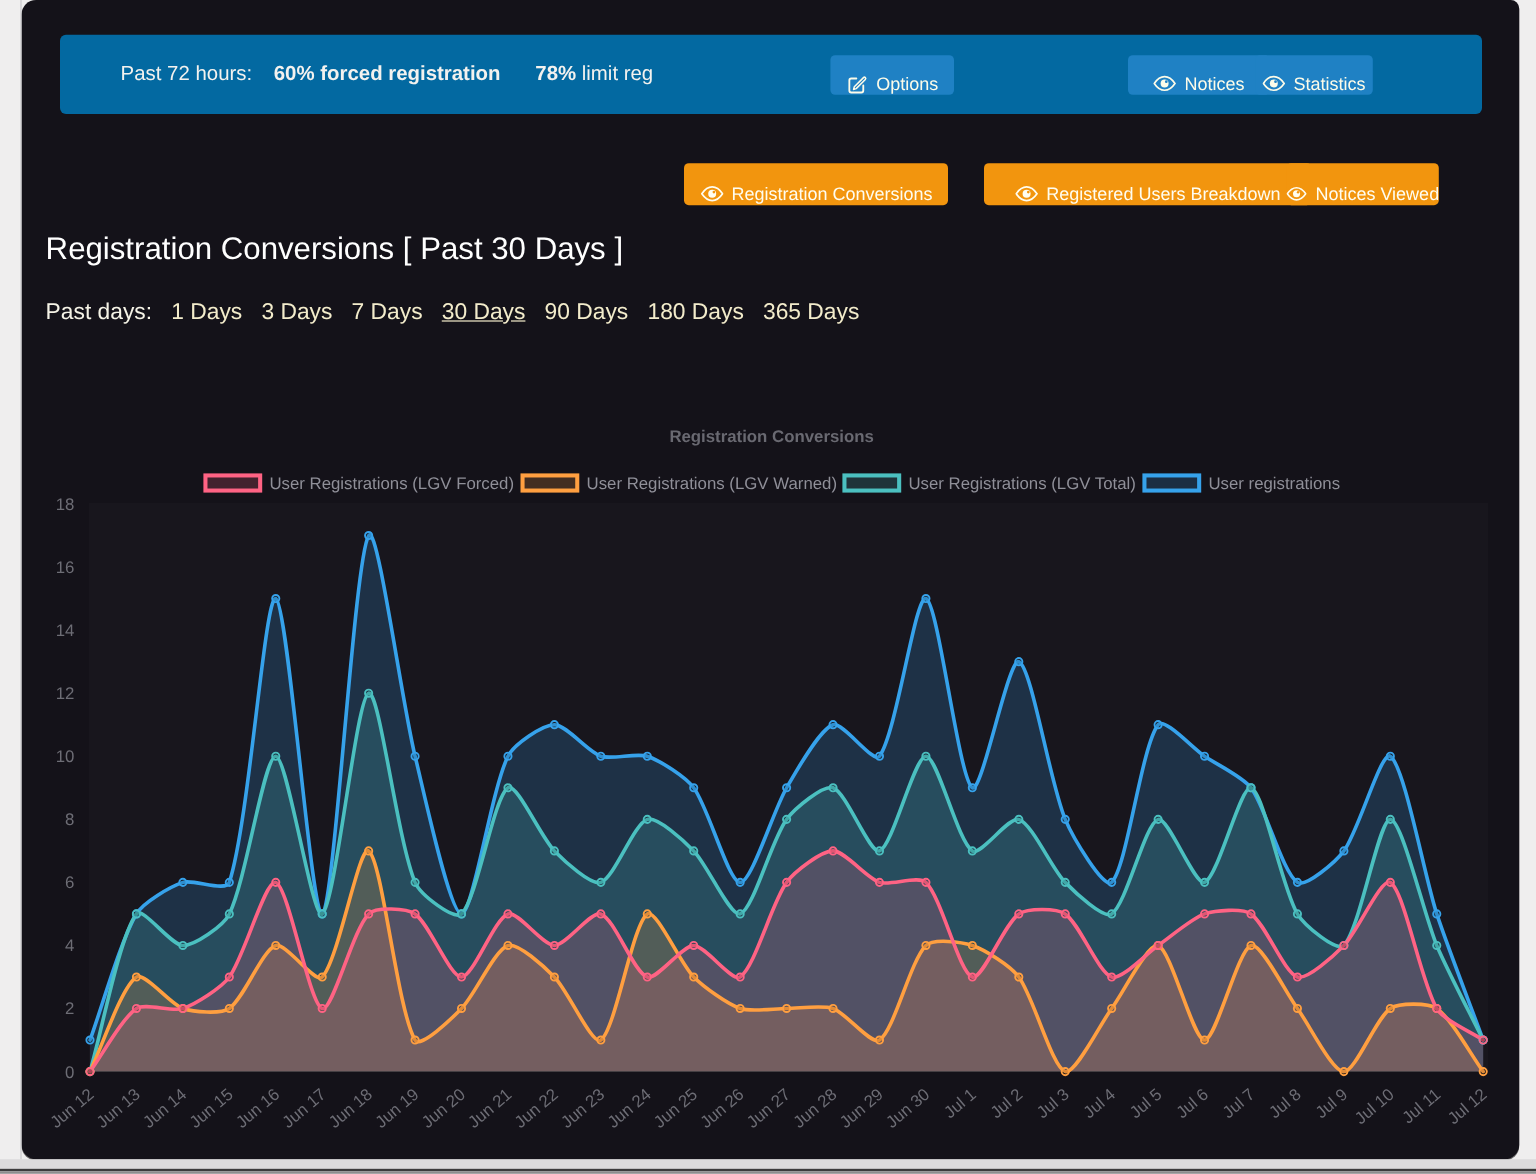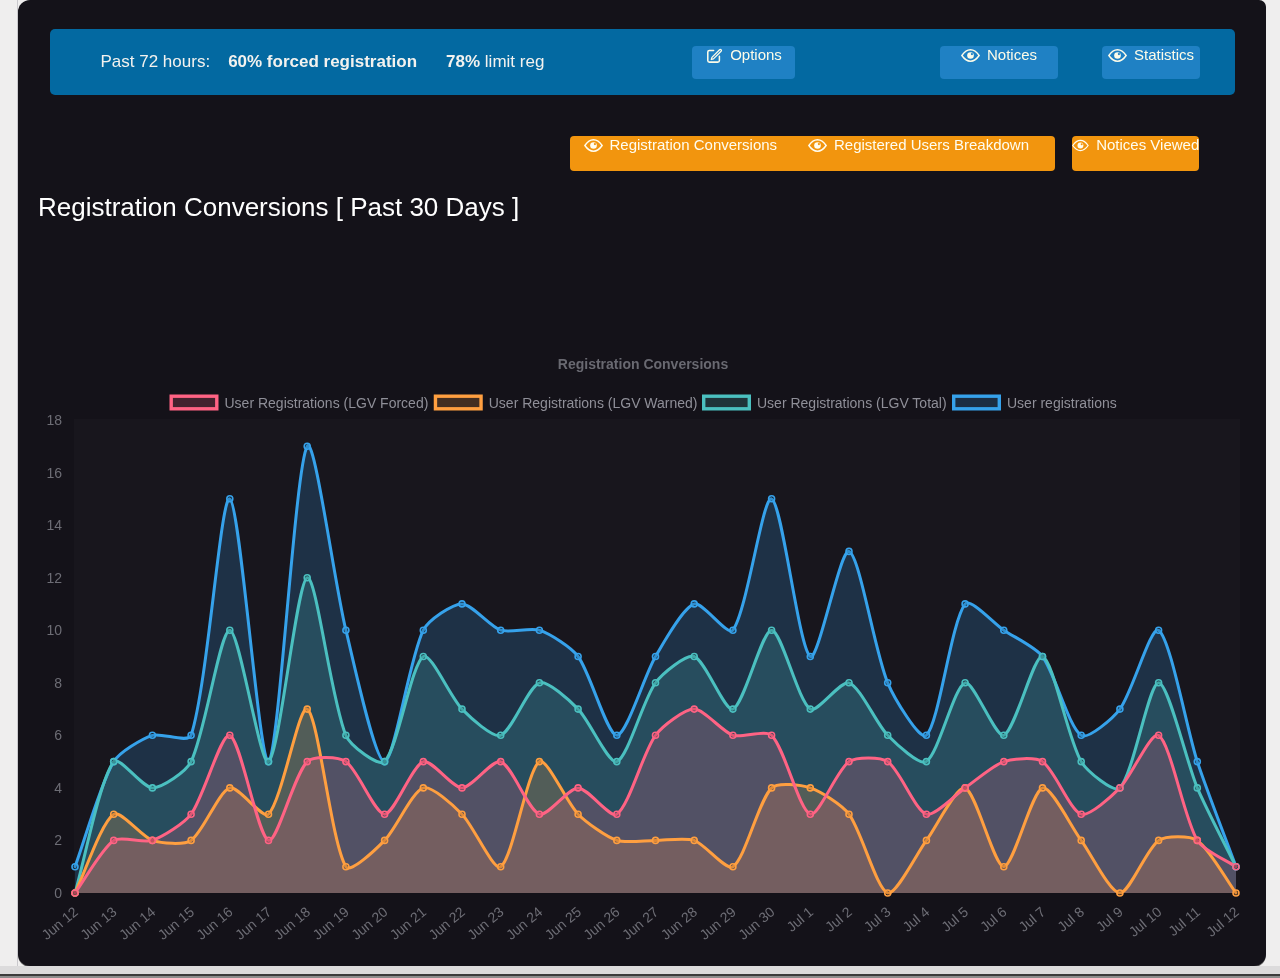--- a/index.html
+++ b/index.html
@@ -1,58 +1,59 @@
 <!DOCTYPE html>
 <html><head><meta charset="utf-8"><style>
 * {margin:0;padding:0;box-sizing:border-box}
 html,body {width:1280px;height:978px;overflow:hidden;background:#efeeee;font-family:"Liberation Sans",sans-serif}
 #app {position:absolute;left:18px;top:0;width:1248px;height:966px;background:#141219;border-radius:12px 7px 12px 12px;box-shadow:0 1px 0 rgba(0,0,0,0.55)}
 #bar {position:absolute;left:32px;top:28.5px;width:1185px;height:66.5px;background:#0369a1;border-radius:5px;color:#f3f2ef;font-size:17px}
 #bartext {position:absolute;left:50.5px;top:50%;transform:translateY(-50%);white-space:nowrap}
-.btn {position:absolute;display:flex;align-items:flex-start;justify-content:center;font-size:15px;border-radius:4px;white-space:nowrap}
+.btn {position:absolute;display:flex;align-items:flex-end;justify-content:center;font-size:15px;border-radius:4px;white-space:nowrap}
 .blue {top:17px;height:33px;background:#1f81c4;color:#fdfce9;--btnbg:#1f81c4}
 .orange{top:136.3px;height:34.3px;background:#f2950e;color:#fffdf0;--btnbg:#f2950e}
 h2 {position:absolute;left:20px;top:190.5px;font-size:26px;color:#fff;line-height:33px;font-weight:normal;letter-spacing:0}
 #pd {position:absolute;left:20px;top:247px;font-size:19px;color:#f5f3e6;line-height:28px}
 #pd span.lk {color:#f3eccb;margin-left:16px}
 </style></head><body>
 <div id="app">
   <div id="bar">
     <div id="bartext">Past 72 hours:<span style="width:18px;display:inline-block"></span><b>60% forced registration</b><span style="width:29px;display:inline-block"></span><b>78%</b> limit reg</div>
     <div class="btn blue" style="left:642px;width:103px"><svg width="18" height="18" viewBox="0 0 20 20" style="margin-right:7px">
           <path d="M16 11.3 V16 C16 17 15.2 17.9 14.2 17.9 H4.9 C3.9 17.9 3.1 17 3.1 16 V6.7 C3.1 5.7 3.9 4.9 4.9 4.9 H9.6" fill="none" stroke="currentColor" stroke-width="1.7" stroke-linecap="round"></path>
           <path d="M7.0 15.0 L7.7 12.6 L16.2 4.1 C16.7 3.6 17.4 3.6 17.9 4.1 C18.4 4.6 18.4 5.3 17.9 5.8 L9.4 14.3 Z" fill="none" stroke="currentColor" stroke-width="1.4" stroke-linejoin="round"></path>
         </svg>Options</div>
     <div class="btn blue" style="left:890px;width:118px"><svg width="19" height="19" viewBox="0 0 20 20" style="margin-right:7px">
           <path d="M0.9 10 C4.1 5.3 7 4 10 4 C13 4 15.9 5.3 19.1 10 C15.9 14.7 13 16 10 16 C7 16 4.1 14.7 0.9 10 Z" fill="none" stroke="currentColor" stroke-width="1.5"></path>
           <circle cx="10" cy="10" r="3.5" fill="currentColor"></circle>
           <circle cx="11.5" cy="8.5" r="1.2" fill="var(--btnbg)"></circle>
         </svg>Notices</div>
-    <div class="btn blue" style="left:1052px;width:98px"><svg width="19" height="19" viewBox="0 0 20 20" style="margin-right:7px">
+    <div class="btn blue" style="left:996px;width:98px"><svg width="19" height="19" viewBox="0 0 20 20" style="margin-right:7px">
           <path d="M0.9 10 C4.1 5.3 7 4 10 4 C13 4 15.9 5.3 19.1 10 C15.9 14.7 13 16 10 16 C7 16 4.1 14.7 0.9 10 Z" fill="none" stroke="currentColor" stroke-width="1.5"></path>
           <circle cx="10" cy="10" r="3.5" fill="currentColor"></circle>
           <circle cx="11.5" cy="8.5" r="1.2" fill="var(--btnbg)"></circle>
         </svg>Statistics</div>
   </div>
   <div class="btn orange" style="left:552.3px;width:220px"><svg width="19" height="19" viewBox="0 0 20 20" style="margin-right:7px">
         <path d="M0.9 10 C4.1 5.3 7 4 10 4 C13 4 15.9 5.3 19.1 10 C15.9 14.7 13 16 10 16 C7 16 4.1 14.7 0.9 10 Z" fill="none" stroke="currentColor" stroke-width="1.5"></path>
         <circle cx="10" cy="10" r="3.5" fill="currentColor"></circle>
         <circle cx="11.5" cy="8.5" r="1.2" fill="var(--btnbg)"></circle>
       </svg>Registration Conversions</div>
-  <div class="btn orange" style="left:764px;width:273px"><svg width="19" height="19" viewBox="0 0 20 20" style="margin-right:7px">
+  <div class="btn orange" style="left:802px;width:273px"><svg width="19" height="19" viewBox="0 0 20 20" style="margin-right:7px">
         <path d="M0.9 10 C4.1 5.3 7 4 10 4 C13 4 15.9 5.3 19.1 10 C15.9 14.7 13 16 10 16 C7 16 4.1 14.7 0.9 10 Z" fill="none" stroke="currentColor" stroke-width="1.5"></path>
         <circle cx="10" cy="10" r="3.5" fill="currentColor"></circle>
         <circle cx="11.5" cy="8.5" r="1.2" fill="var(--btnbg)"></circle>
       </svg>Registered Users Breakdown</div>
   <div class="btn orange" style="left:1054.3px;width:127px"><svg width="19" height="19" viewBox="0 0 20 20" style="margin-right:7px">
         <path d="M0.9 10 C4.1 5.3 7 4 10 4 C13 4 15.9 5.3 19.1 10 C15.9 14.7 13 16 10 16 C7 16 4.1 14.7 0.9 10 Z" fill="none" stroke="currentColor" stroke-width="1.5"></path>
         <circle cx="10" cy="10" r="3.5" fill="currentColor"></circle>
         <circle cx="11.5" cy="8.5" r="1.2" fill="var(--btnbg)"></circle>
       </svg>Notices Viewed</div>
   <h2>Registration Conversions [ Past 30 Days ]</h2>
+  <div id="pd">Past days:<span class="lk">1 Days</span><span class="lk">3 Days</span><span class="lk">7 Days</span><span class="lk" style="text-decoration:underline">30 Days</span><span class="lk">90 Days</span><span class="lk">180 Days</span><span class="lk">365 Days</span></div>
   <svg width="1240" height="666" viewBox="20 300 1240 666" font-family="'Liberation Sans',sans-serif" style="position:absolute;left:2px;top:300px">
 <rect x="74" y="419" width="1166" height="474" fill="rgba(255,255,255,0.02)"></rect>
 <text x="643" y="368.5" text-anchor="middle" font-size="14" font-weight="bold" fill="#696971">Registration Conversions</text>
 <rect x="171.2" y="396.2" width="45.6" height="12.6" fill="#ff6384" fill-opacity="0.2" stroke="#ff6384" stroke-width="3.4"></rect>
       <text x="224.5" y="407.5" class="lg">User Registrations (LGV Forced)</text>
       <rect x="435.45" y="396.2" width="45.6" height="12.6" fill="#ff9f40" fill-opacity="0.2" stroke="#ff9f40" stroke-width="3.4"></rect>
       <text x="488.75" y="407.5" class="lg">User Registrations (LGV Warned)</text>
       <rect x="703.7" y="396.2" width="45.6" height="12.6" fill="#4bc0c0" fill-opacity="0.2" stroke="#4bc0c0" stroke-width="3.4"></rect>
       <text x="757.0" y="407.5" class="lg">User Registrations (LGV Total)</text>
       <rect x="953.7" y="396.2" width="45.6" height="12.6" fill="#36a2eb" fill-opacity="0.2" stroke="#36a2eb" stroke-width="3.4"></rect>

